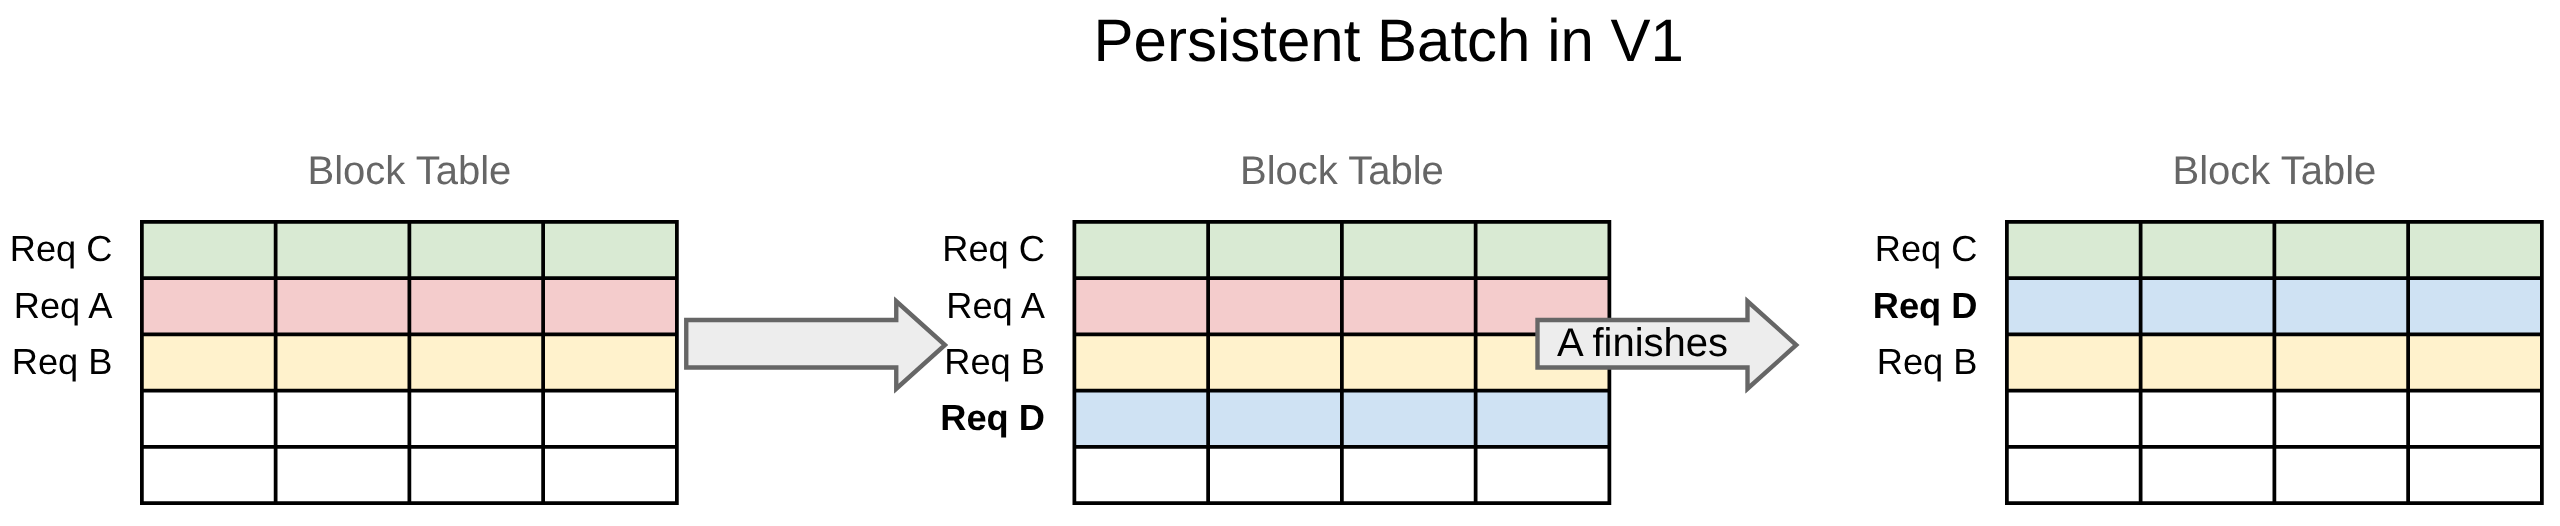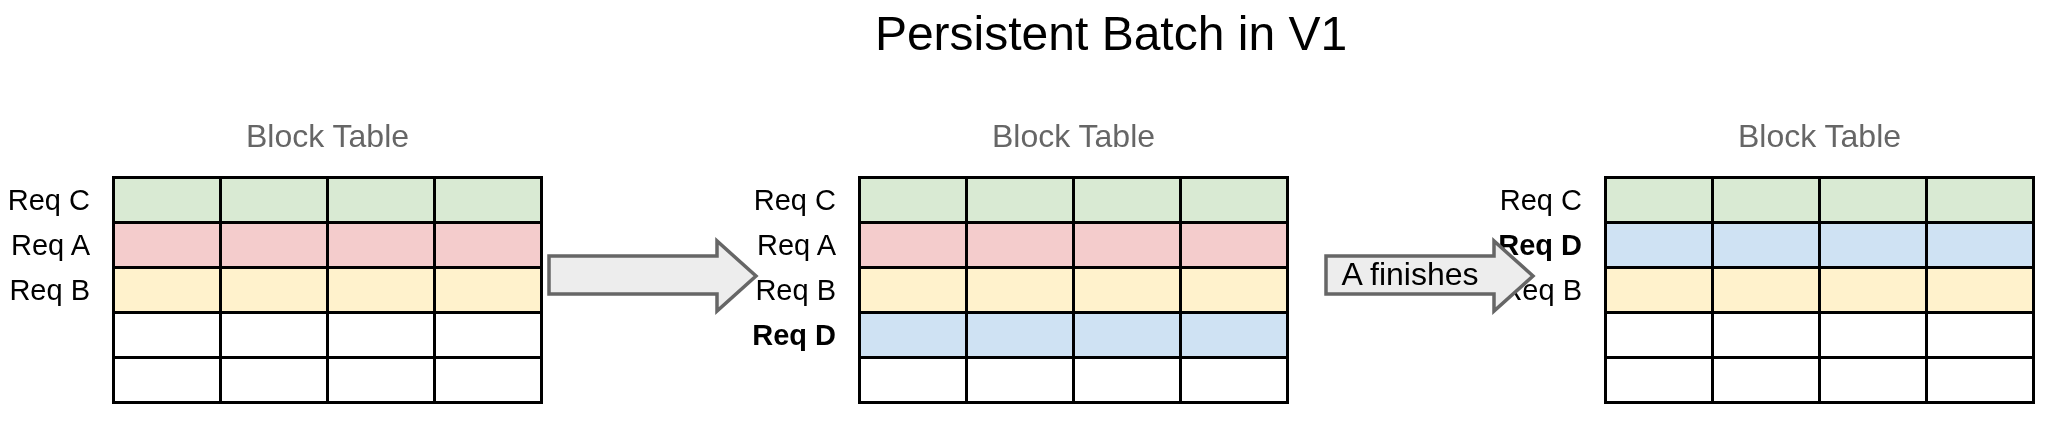--- a/index.html
+++ b/index.html
@@ -167,20 +167,20 @@
         <div class="block-cell" style="background: rgb(255, 255, 255);"></div>
         <div class="block-cell" style="background: rgb(255, 255, 255);"></div>
         <div class="block-cell" style="background: rgb(255, 255, 255);"></div>
         <div class="block-cell" style="background: rgb(255, 255, 255);"></div>
       </div>
       <div class="arrow-wrap" style="left: 547px;">
         <svg width="213" height="78" viewBox="0 0 213 78">
           <polygon points="2,19 170,19 170,4 209,39 170,74 170,57 2,57" fill="#ededed" stroke="#666666" stroke-width="3.5"></polygon>
         </svg>
       </div>
-      <div class="arrow-wrap" style="left: 1324px; text-align: right;">
+      <div class="arrow-wrap" style="left: 1228px; text-align: right;">
         <svg width="213" height="78" viewBox="0 0 213 78">
           <polygon points="2,19 170,19 170,4 209,39 170,74 170,57 2,57" fill="#ededed" stroke="#666666" stroke-width="3.5"></polygon>
         </svg>
         <div class="arrow-label">A finishes</div>
       </div>
     </div>
 </div>
 
 </body></html>

